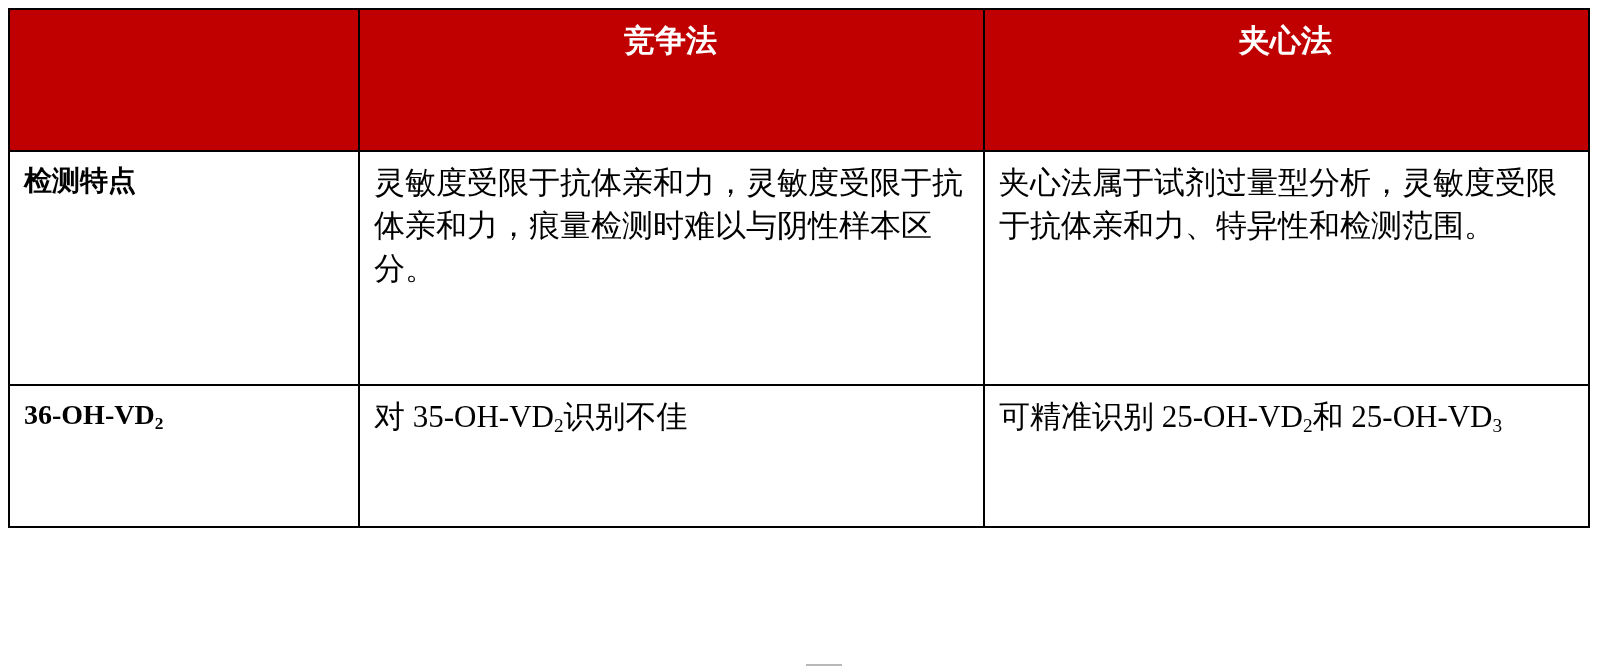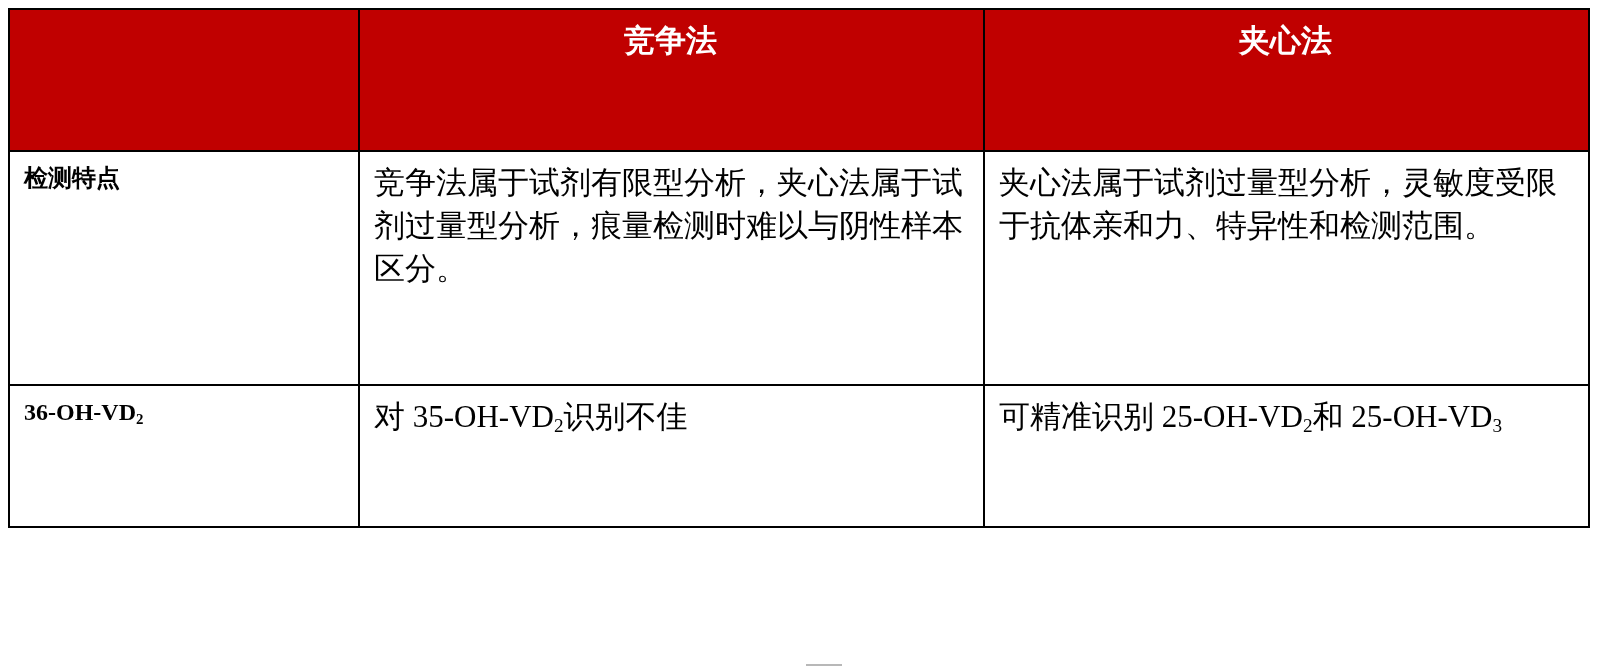--- a/index.html
+++ b/index.html
@@ -45,21 +45,21 @@
     font-size: 40px;
     vertical-align: middle;
     padding-top: 6px;
     padding-bottom: 6px;
   }
   thead th.empty-head {
     background: #c00000;
   }
   tbody td.label-cell {
     font-weight: bold;
-    font-size: 24px;
+    font-size: 28px;
   }
   tbody tr.row-0 td { height: 210px; }
   tbody tr.row-1 td { height: 134px; }
   tbody tr.row-2 td { height: 118px; }
   sub {
     font-size: 0.62em;
     vertical-align: baseline;
     position: relative;
     bottom: -0.28em;
   }
@@ -87,21 +87,21 @@
       <tr>
         <th class="empty-head"></th>
         <th>竞争法</th>
         <th>夹心法</th>
       </tr>
     </thead>
     <tbody>
 
       <tr class="row-0">
         <td class="label-cell">检测特点</td>
-        <td>竞争法属于试剂有限型分析，夹心法属于试剂过量型分析，痕量检测时难以与阴性样本区分。</td>
+        <td>灵敏度受限于抗体亲和力，灵敏度受限于抗体亲和力，痕量检测时难以与阴性样本区分。</td>
         <td>夹心法属于试剂过量型分析，灵敏度受限于抗体亲和力、特异性和检测范围。</td>
       </tr>
 
 
       <tr class="row-2">
         <td class="label-cell"><span>36-OH-VD</span><sub>2</sub></td>
         <td><span>对 35-OH-VD</span><sub>2</sub><span>识别不佳</span></td>
         <td><span>可精准识别 25-OH-VD</span><sub>2</sub><span>和 25-OH-VD</span><sub>3</sub><span></span></td>
       </tr>
 

